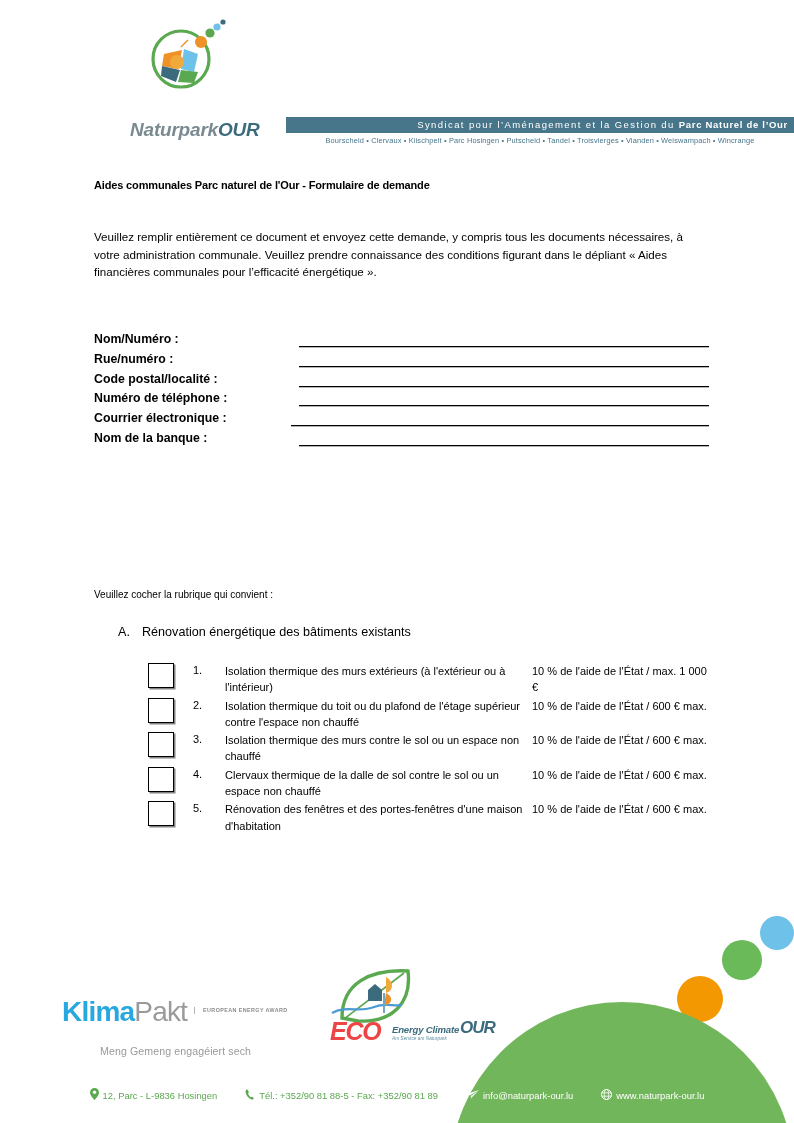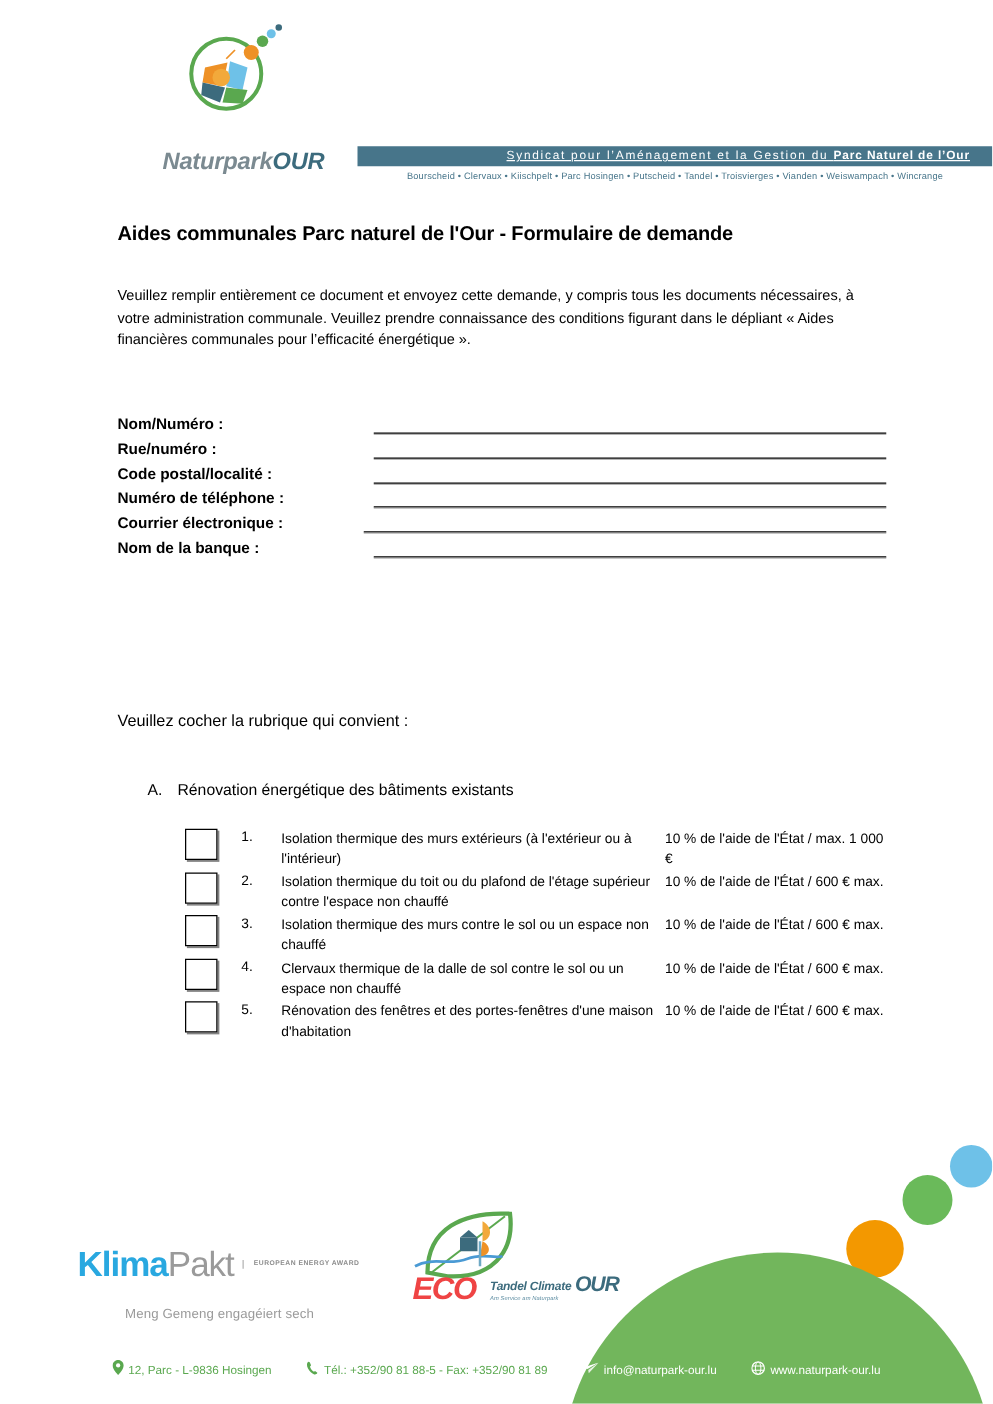--- a/index.html
+++ b/index.html
@@ -20,52 +20,52 @@
   .logo-word { position: absolute; left: 0px; top: 105px; font-size: 19px; letter-spacing: -0.2px; white-space: nowrap; }
   .logo-word .nat { font-style: italic; font-weight: 700; color: #7b8a91; }
   .logo-word .our { font-style: italic; font-weight: 800; color: #3c6b7d; }
 
   .banner-bar {
     position: absolute; left: 286px; top: 117px; width: 508px; height: 16px;
     background: #47758a;
   }
   .banner-text {
     position: absolute; left: 0; top: 0; width: 100%; height: 16px;
-    line-height: 16px; text-align: right; padding-right: 18px;
-    color: #ffffff; font-size: 9.5px; letter-spacing: 1.4px; white-space: nowrap; text-decoration: underline;
+    line-height: 16px; text-align: right; padding-right: 6px;
+    color: #ffffff; font-size: 9.5px; letter-spacing: 1.4px; white-space: nowrap;
   }
   .banner-text b { font-weight: 700; letter-spacing: 0.7px; }
   .muni-line {
     position: absolute; left: 286px; top: 136px; width: 508px;
     text-align: center; color: #47758a; font-size: 7.4px; letter-spacing: 0.15px;
     white-space: nowrap;
   }
 
   
   .content { position: absolute; left: 0; top: 152px; width: 794px; }
 
   h1.doc-title {
     position: absolute; left: 94px; top: 27px;
-    font-size: 16px; font-weight: 700; letter-spacing: -0.15px; white-space: nowrap;
+    font-size: 11px; font-weight: 700; letter-spacing: -0.15px; white-space: nowrap;
   }
 
   .intro { position: absolute; left: 94px; top: 76px; width: 608px; font-size: 11.6px; line-height: 17.5px; }
 
   
   .fields { position: absolute; left: 94px; top: 180px; width: 615px; }
   .field-row { position: relative; height: 19.8px; }
   .field-label { position: absolute; left: 0; top: 0; font-size: 12.3px; font-weight: 700; white-space: nowrap; }
   .field-line {
     position: absolute; top: 14px; right: 0;
     border-bottom: 1.6px solid #000;
     height: 0;
     box-shadow: 0 1px 0 rgba(120,120,120,0.55);
   }
 
-  .cocher { position: absolute; left: 94px; top: 417px; font-size: 13px; }
+  .cocher { position: absolute; left: 94px; top: 437px; font-size: 10px; }
 
   .sec-letter { position: absolute; left: 118px; top: 473px; font-size: 12.6px; white-space: nowrap; }
   .sec-letter .ltr { display:inline-block; width: 24px; }
 
   
   .checklist { position: absolute; left: 148px; top: 509px; width: 560px; }
   .cl-row { position: relative; display: flex; min-height: 33.5px; }
   .cl-box-cell { width: 45px; flex: none; padding-top: 2px; }
   .checkbox {
     width: 26px; height: 25px; border: 1.6px solid #000; background: #fff;
@@ -252,21 +252,21 @@
       <path d="M14 56 L74 10" stroke="#5aa84f" stroke-width="1.6" fill="none"></path>
       <path d="M2 50 C16 42, 30 50, 44 44 C56 39, 64 44, 72 42" stroke="#4a9ad4" stroke-width="2.2" fill="none"></path>
       <rect x="38" y="27" width="14" height="11" fill="#3c6b7d"></rect>
       <path d="M38 27 L45 21 L52 27 Z" fill="#3c6b7d"></path>
       <path d="M56 14 C64 18, 64 28, 56 30 Z" fill="#f2a93b"></path>
       <path d="M56 30 C64 34, 62 42, 54 42 Z" fill="#ee9126"></path>
       <path d="M54 30 L54 50" stroke="#6ea8c4" stroke-width="2" fill="none"></path>
     </svg>
     <div class="eco-word">ECO</div>
     <div class="eco-tag">
-      <span class="l1">Tandel Climate</span>
+      <span class="l1">Energy Climate</span>
       <span class="l2">Am Service am Naturpark</span>
     </div>
     <div class="eco-our">OUR</div>
   </div>
 
   <div class="contact">
     <span class="c-item c-green">
       <span class="ci">
         <svg width="9" height="12" viewBox="0 0 9 12">
             <path d="M4.5 0 C2 0 0 2 0 4.4 C0 7.4 4.5 12 4.5 12 C4.5 12 9 7.4 9 4.4 C9 2 7 0 4.5 0 Z" fill="#5aa84f"></path>

